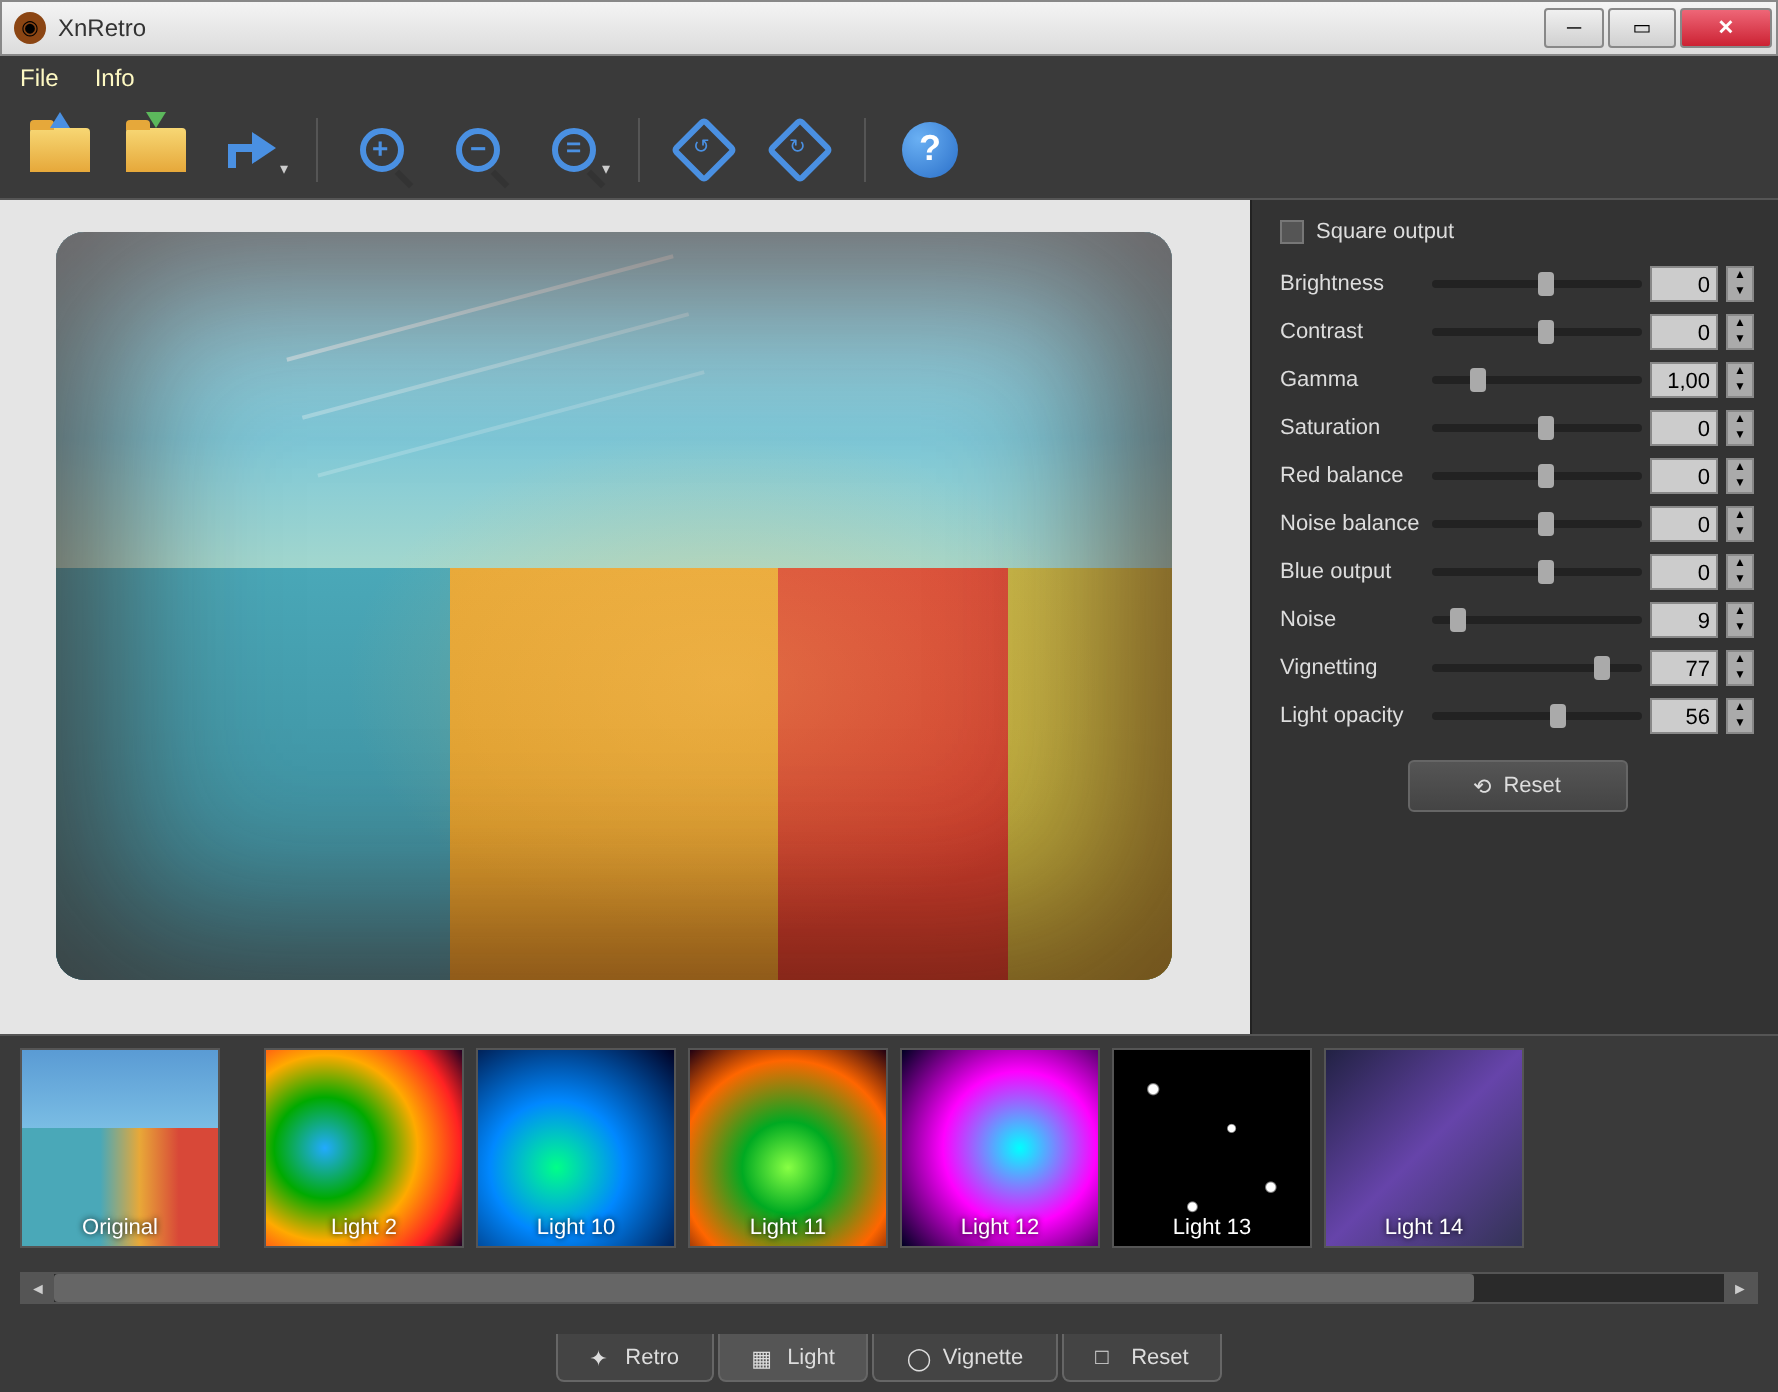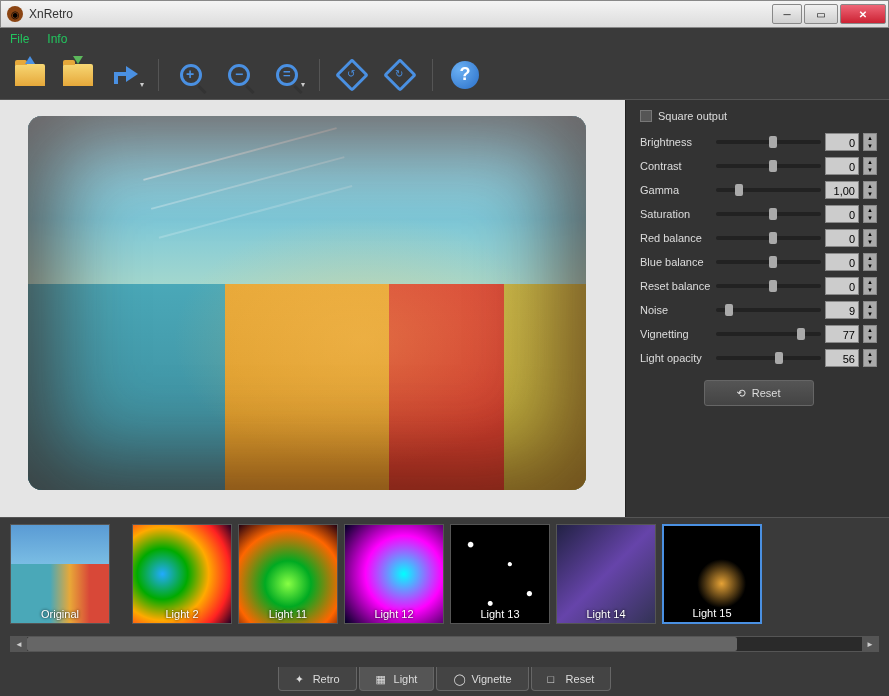--- a/index.html
+++ b/index.html
@@ -9,21 +9,21 @@
 .titlebar { height: 28px; background: linear-gradient(#f4f4f4, #dcdcdc); border: 1px solid #888; display: flex; align-items: center; padding-left: 6px; }
 .titlebar .app-icon { width: 16px; height: 16px; background: #8b4513; border-radius: 50%; margin-right: 6px; display: flex; align-items: center; justify-content: center; font-size: 10px; }
 .titlebar .title { font-size: 12px; color: #333; flex: 1; }
 .win-btns { display: flex; gap: 2px; margin-right: 2px; }
 .win-btn { width: 30px; height: 20px; border: 1px solid #888; background: linear-gradient(#f0f0f0, #d0d0d0); display: flex; align-items: center; justify-content: center; font-size: 10px; cursor: pointer; border-radius: 2px; }
 .win-btn.max { width: 34px; }
 .win-btn.close { width: 46px; background: linear-gradient(#e67, #c23); color: #fff; font-weight: bold; }
 
 
 .menubar { height: 22px; background: #3a3a3a; display: flex; align-items: center; padding-left: 10px; gap: 18px; }
-.menubar span { color: #22c55e; font-size: 12px; cursor: pointer; }
+.menubar span { color: #fef9c3; font-size: 12px; cursor: pointer; }
 
 
 .toolbar { height: 50px; background: #3a3a3a; display: flex; align-items: center; padding-left: 10px; gap: 8px; border-bottom: 1px solid #555; }
 .tb-btn { width: 40px; height: 40px; display: flex; align-items: center; justify-content: center; cursor: pointer; position: relative; }
 .tb-sep { width: 1px; height: 32px; background: #555; margin: 0 4px; }
 .tb-dd::after { content: "▾"; font-size: 8px; color: #ccc; position: absolute; right: 2px; bottom: 6px; }
 
 .folder-icon { width: 30px; height: 22px; background: linear-gradient(#f7d774, #e6a83a); border-radius: 2px 2px 0 0; position: relative; }
 .folder-icon::before { content: ""; position: absolute; top: -4px; left: 0; width: 12px; height: 5px; background: #e6a83a; border-radius: 2px 2px 0 0; }
 .arr-up, .arr-down { position: absolute; top: -8px; left: 10px; width: 0; height: 0; border-left: 5px solid transparent; border-right: 5px solid transparent; }
@@ -219,32 +219,32 @@
           <div class="track">
             <div class="thumb" style="left:50%"></div>
           </div>
           <div class="val">0</div>
           <div class="spin">
             <div>▲</div>
             <div>▼</div>
           </div>
         </div>
         <div class="slider-row">
-          <div class="lbl">Blue balance</div>
-          <div class="track">
-            <div class="thumb" style="left:50%"></div>
-          </div>
-          <div class="val">0</div>
-          <div class="spin">
-            <div>▲</div>
-            <div>▼</div>
-          </div>
-        </div>
-        <div class="slider-row">
-          <div class="lbl">Reset balance</div>
+          <div class="lbl">Noise balance</div>
+          <div class="track">
+            <div class="thumb" style="left:50%"></div>
+          </div>
+          <div class="val">0</div>
+          <div class="spin">
+            <div>▲</div>
+            <div>▼</div>
+          </div>
+        </div>
+        <div class="slider-row">
+          <div class="lbl">Blue output</div>
           <div class="track">
             <div class="thumb" style="left:50%"></div>
           </div>
           <div class="val">0</div>
           <div class="spin">
             <div>▲</div>
             <div>▼</div>
           </div>
         </div>
         <div class="slider-row">
@@ -293,34 +293,34 @@
     <div class="thumb-item orig">
       <div class="thumb-orig-img">
           <div class="s"></div>
           <div class="b"></div>
         </div>
       <div class="cap">Original</div>
     </div>
   <div class="thumb-item" style="background: radial-gradient(circle at 30% 50%, rgb(34, 170, 255) 0%, rgb(0, 170, 0) 30%, rgb(255, 170, 0) 55%, rgb(255, 34, 34) 80%, rgb(34, 0, 34) 100%);">
         <div class="cap">Light 2</div>
       </div>
+      <div class="thumb-item" style="background: radial-gradient(at 40% 60%, rgb(0, 255, 136) 0%, rgb(0, 136, 255) 40%, rgb(0, 0, 34) 100%);">
+        <div class="cap">Light 10</div>
+      </div>
       <div class="thumb-item" style="background: radial-gradient(circle at 50% 60%, rgb(136, 255, 68) 0%, rgb(0, 170, 34) 30%, rgb(255, 102, 0) 70%, rgb(34, 0, 17) 100%);">
         <div class="cap">Light 11</div>
       </div>
       <div class="thumb-item" style="background: radial-gradient(circle at 60% 50%, rgb(0, 255, 255) 0%, rgb(255, 0, 255) 50%, rgb(0, 0, 34) 100%);">
         <div class="cap">Light 12</div>
       </div>
       <div class="thumb-item" style="background: radial-gradient(circle at 20% 20%, rgb(255, 255, 255) 2%, transparent 3%), radial-gradient(circle at 60% 40%, rgb(255, 255, 255) 2%, transparent 3%), radial-gradient(circle at 80% 70%, rgb(255, 255, 255) 2%, transparent 3%), radial-gradient(circle at 40% 80%, rgb(255, 255, 255) 2%, transparent 3%), rgb(0, 0, 0);">
         <div class="cap">Light 13</div>
       </div>
       <div class="thumb-item" style="background: linear-gradient(135deg, rgb(34, 34, 68) 0%, rgb(102, 68, 170) 50%, rgb(51, 51, 85) 100%);">
         <div class="cap">Light 14</div>
-      </div>
-      <div class="thumb-item sel" style="background: radial-gradient(at 60% 60%, rgba(255, 180, 60, 0.9) 0%, transparent 30%), rgb(0, 0, 0);">
-        <div class="cap">Light 15</div>
       </div>
     </div>
   <div class="scrollbar">
     <div class="sb-arr">◄</div>
     <div class="sb-track">
         <div class="sb-thumb"></div>
       </div>
     <div class="sb-arr">►</div>
   </div>
 </div>

